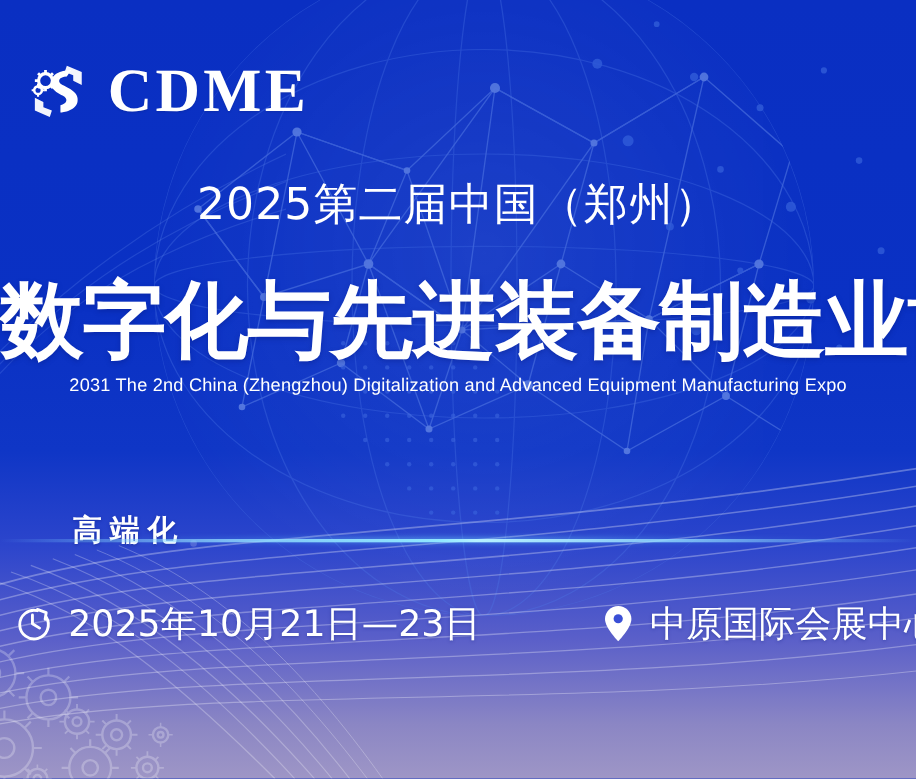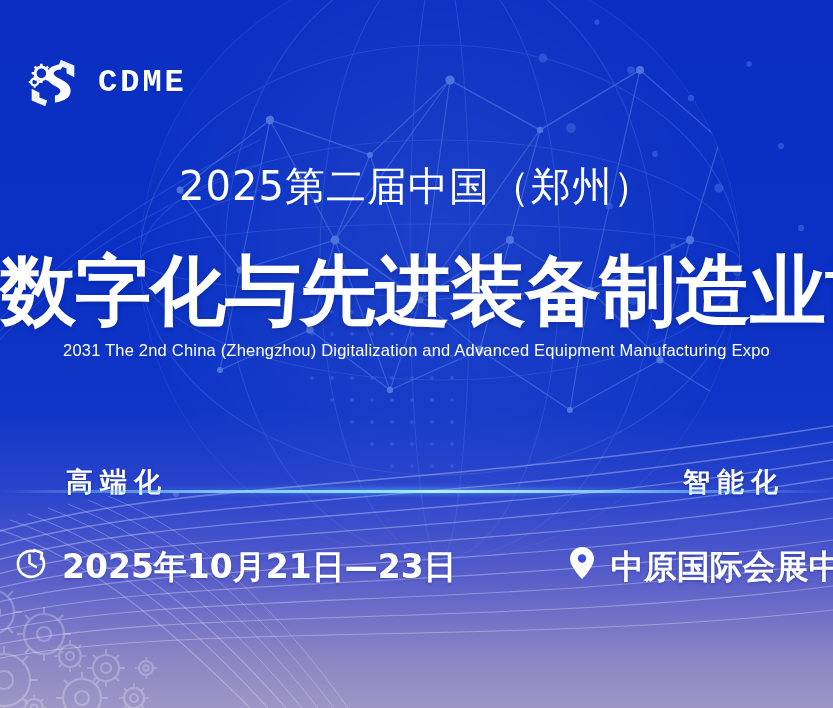--- a/index.html
+++ b/index.html
@@ -34,22 +34,22 @@
   .swoosh{position:absolute;left:0;bottom:0;width:833px;height:300px;}
   .gears{position:absolute;left:-26px;bottom:-14px;width:240px;height:150px;opacity:.55;}
   .corner-arc{position:absolute;left:-40px;top:120px;width:300px;height:300px;opacity:.5;}
 
   
   .logo-row{
     position:absolute;left:22px;top:52px;display:flex;align-items:center;gap:14px;
   }
   .logo-mark{width:62px;height:62px;flex:0 0 auto;}
   .logo-text{
-    color:#ffffff;font-size:32px;font-weight:700;letter-spacing:3px;
-    line-height:1;font-family:Liberation Mono, monospace;
+    color:#ffffff;font-size:56px;font-weight:700;letter-spacing:3px;
+    line-height:1;font-family:Liberation Serif, serif;
     text-shadow:0 1px 2px rgba(0,0,0,.12);
   }
 
   
   .title1{
     position:absolute;left:0;right:0;top:166px;text-align:center;
     color:#ffffff;font-size:40px;line-height:1;font-weight:400;
     letter-spacing:1px;white-space:nowrap;
     font-family:"DejaVu Sans","Liberation Sans",sans-serif;
   }
@@ -106,22 +106,22 @@
       rgba(90,180,255,0) 75%);
     filter:blur(2px);
   }
 
   
   .footer{
     position:absolute;left:0;right:0;top:536px;height:62px;
     display:flex;align-items:center;
   }
   .info{
-    display:flex;align-items:flex-start;gap:14px;
-    color:#ffffff;font-size:33px;font-weight:700;white-space:nowrap;
+    display:flex;align-items:center;gap:14px;
+    color:#ffffff;font-size:33px;font-weight:400;white-space:nowrap;
     font-family:"DejaVu Sans","Liberation Sans",sans-serif;
     text-shadow:0 1px 3px rgba(10,30,120,.35);
   }
   .info-date{margin-left:12px;}
   .info-venue{margin-left:110px;}
   .ic{flex:0 0 auto;display:block;}
 </style>
 </head>
 <body>
 
@@ -398,21 +398,20 @@
     </svg>
     <div class="logo-text">CDME</div>
   </div>
 
   <div class="title1">2025第二届中国（郑州）</div>
   <div class="title2">数字化与先进装备制造业博览会</div>
   <div class="subtitle-en">2031 The 2nd  China  (Zhengzhou)  Digitalization  and  Advanced  Equipment  Manufacturing  Expo</div>
 
   <div class="keywords">
     <div class="kw">高端化</div>
-    <div class="kw">智能化</div>
   </div>
 
   <div class="divider-wrap">
     <div class="divider-glow"></div>
     <div class="divider-core"></div>
   </div>
 
   <div class="footer">
     <div class="info info-date">
       <svg class="ic" width="36" height="36" viewBox="0 0 36 36">

